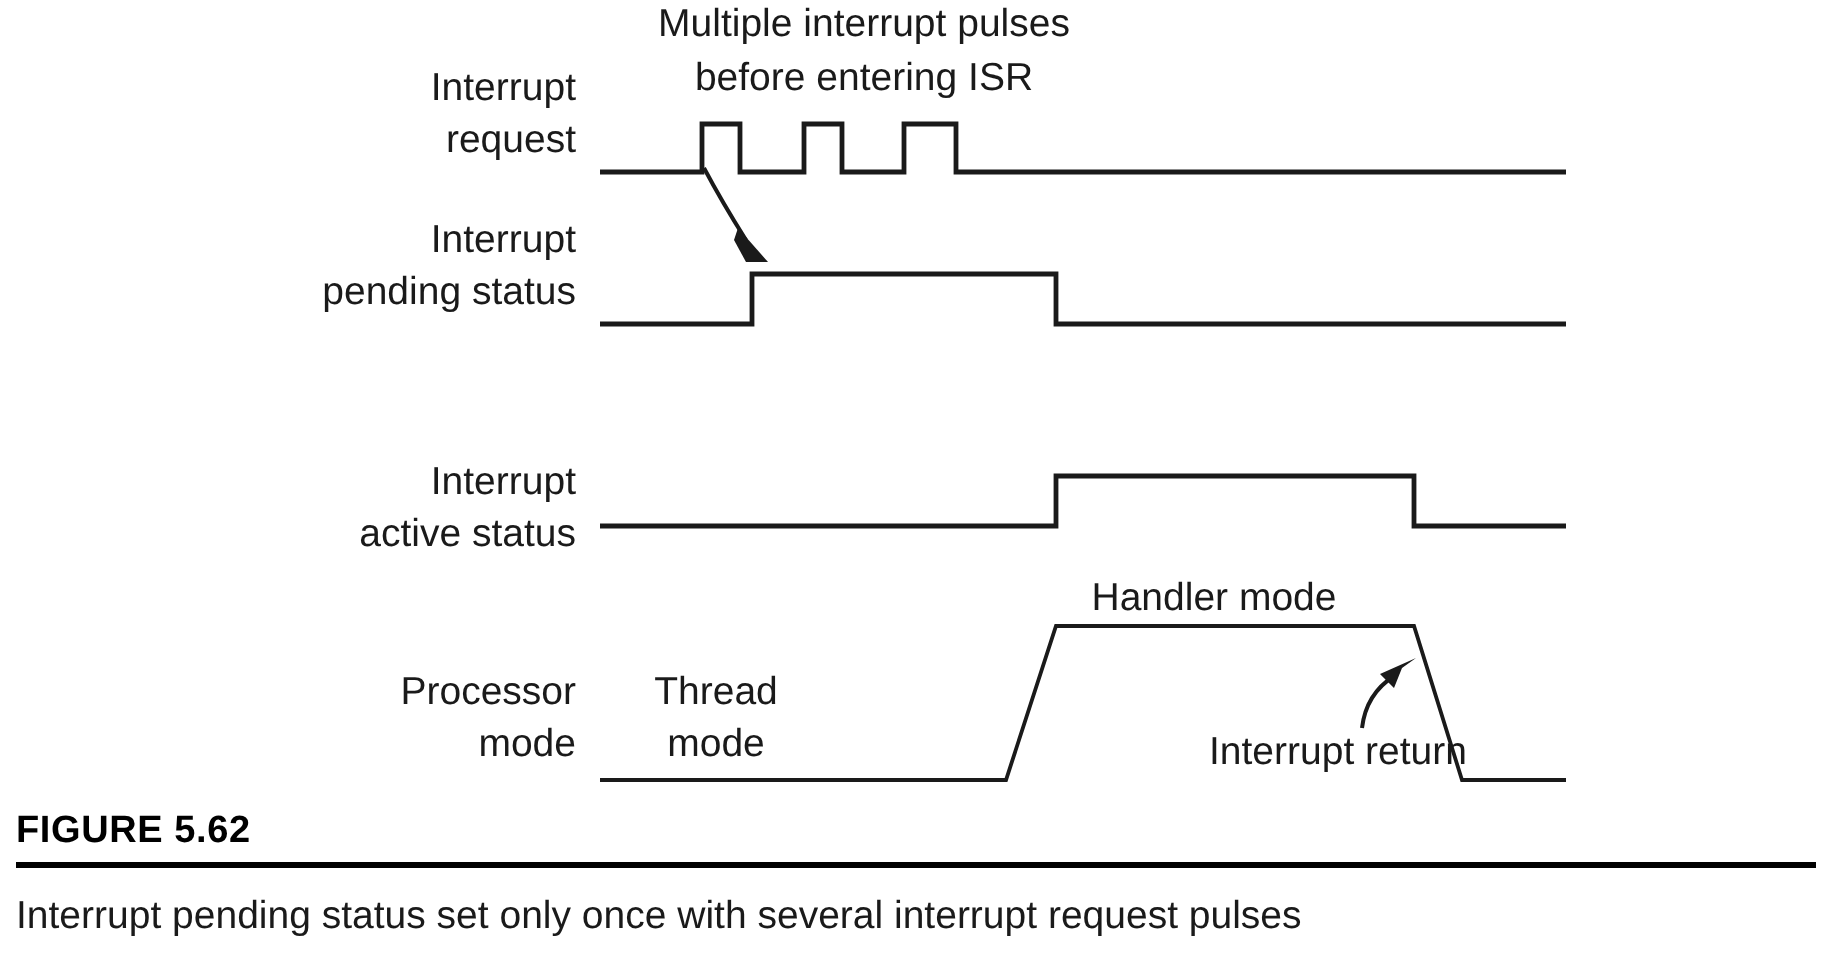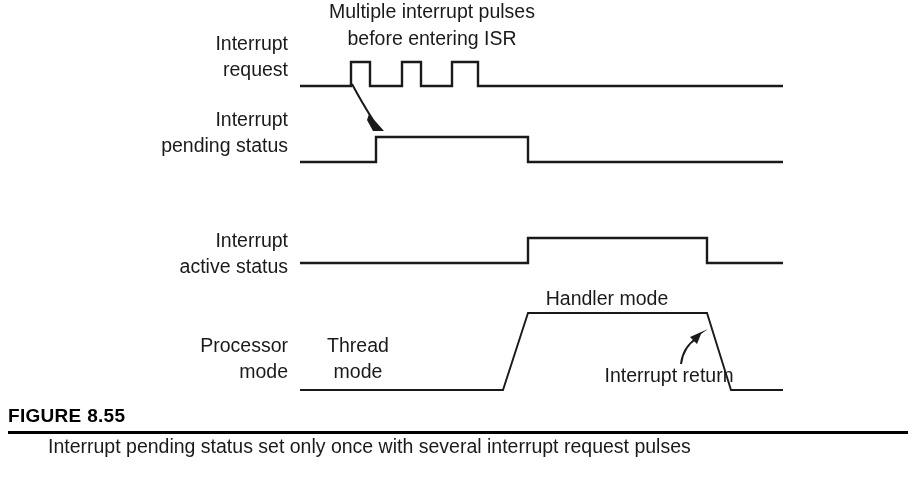--- a/index.html
+++ b/index.html
@@ -72,22 +72,22 @@
   }
   .caption-rule {
     height: 2.5px;
     background: #000000;
     width: 900px;
   }
   .caption-text {
     font-family: "Liberation Sans", sans-serif;
     font-size: 19.5px;
     color: #1a1a1a;
+    padding-top: 12px;
     line-height: 24px;
-    margin-left: 40px;
   }
 </style>
 </head>
 <body>
 
 <div id="figure-root">
 
   <svg id="timing-svg" viewBox="0 0 916 410">
 
     <text class="signal-label" x="288" y="50" text-anchor="end">Interrupt</text>
@@ -122,18 +122,18 @@
     <text class="inline-label" x="607" y="305" text-anchor="middle">Handler mode</text>
 
     <text class="callout-label" x="669" y="382" text-anchor="middle">Interrupt return</text>
 
     <path class="callout-curve" d="M 681 364 Q 683 347 697 338"></path>
     <polygon class="arrow-head" points="708,329 690,337 697,344 701,334"></polygon>
 
   </svg>
 
   <div class="caption-block">
-    <div class="figure-number">FIGURE 8.55</div>
+    <div class="figure-number">FIGURE 5.62</div>
     <div class="caption-rule"></div>
     <div class="caption-text">Interrupt pending status set only once with several interrupt request pulses</div>
   </div>
 
 </div>
 
 </body></html>

